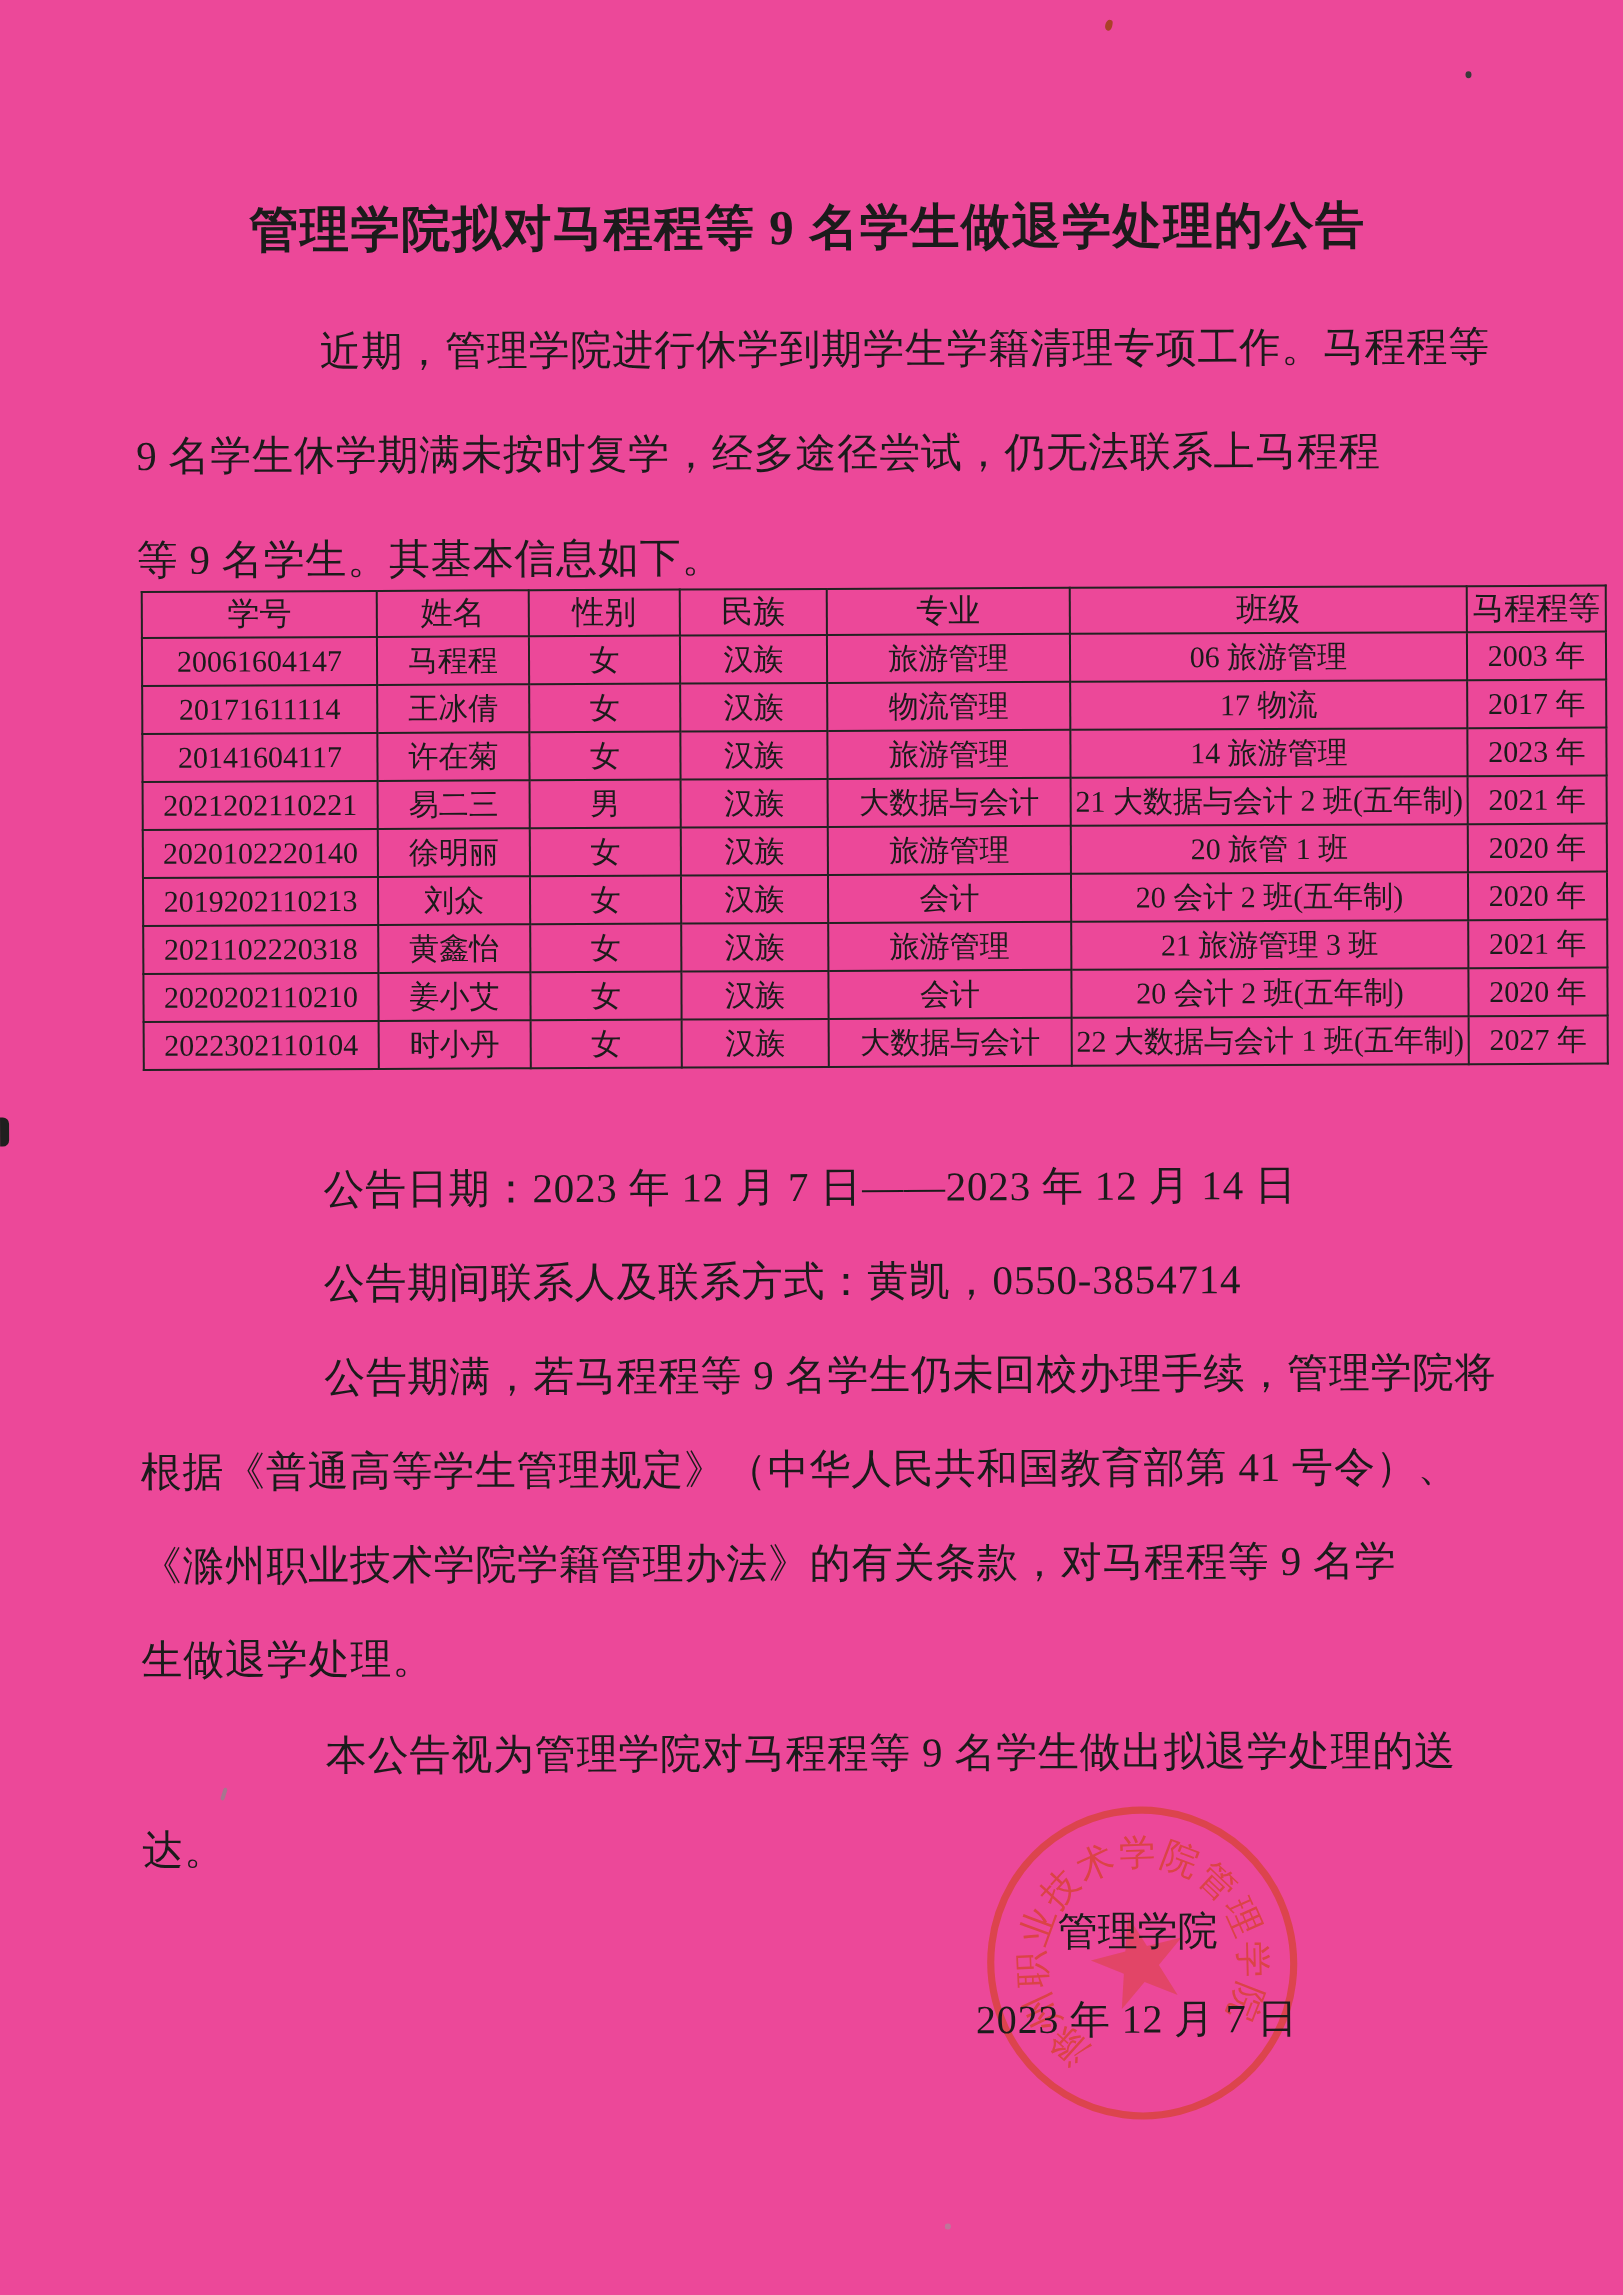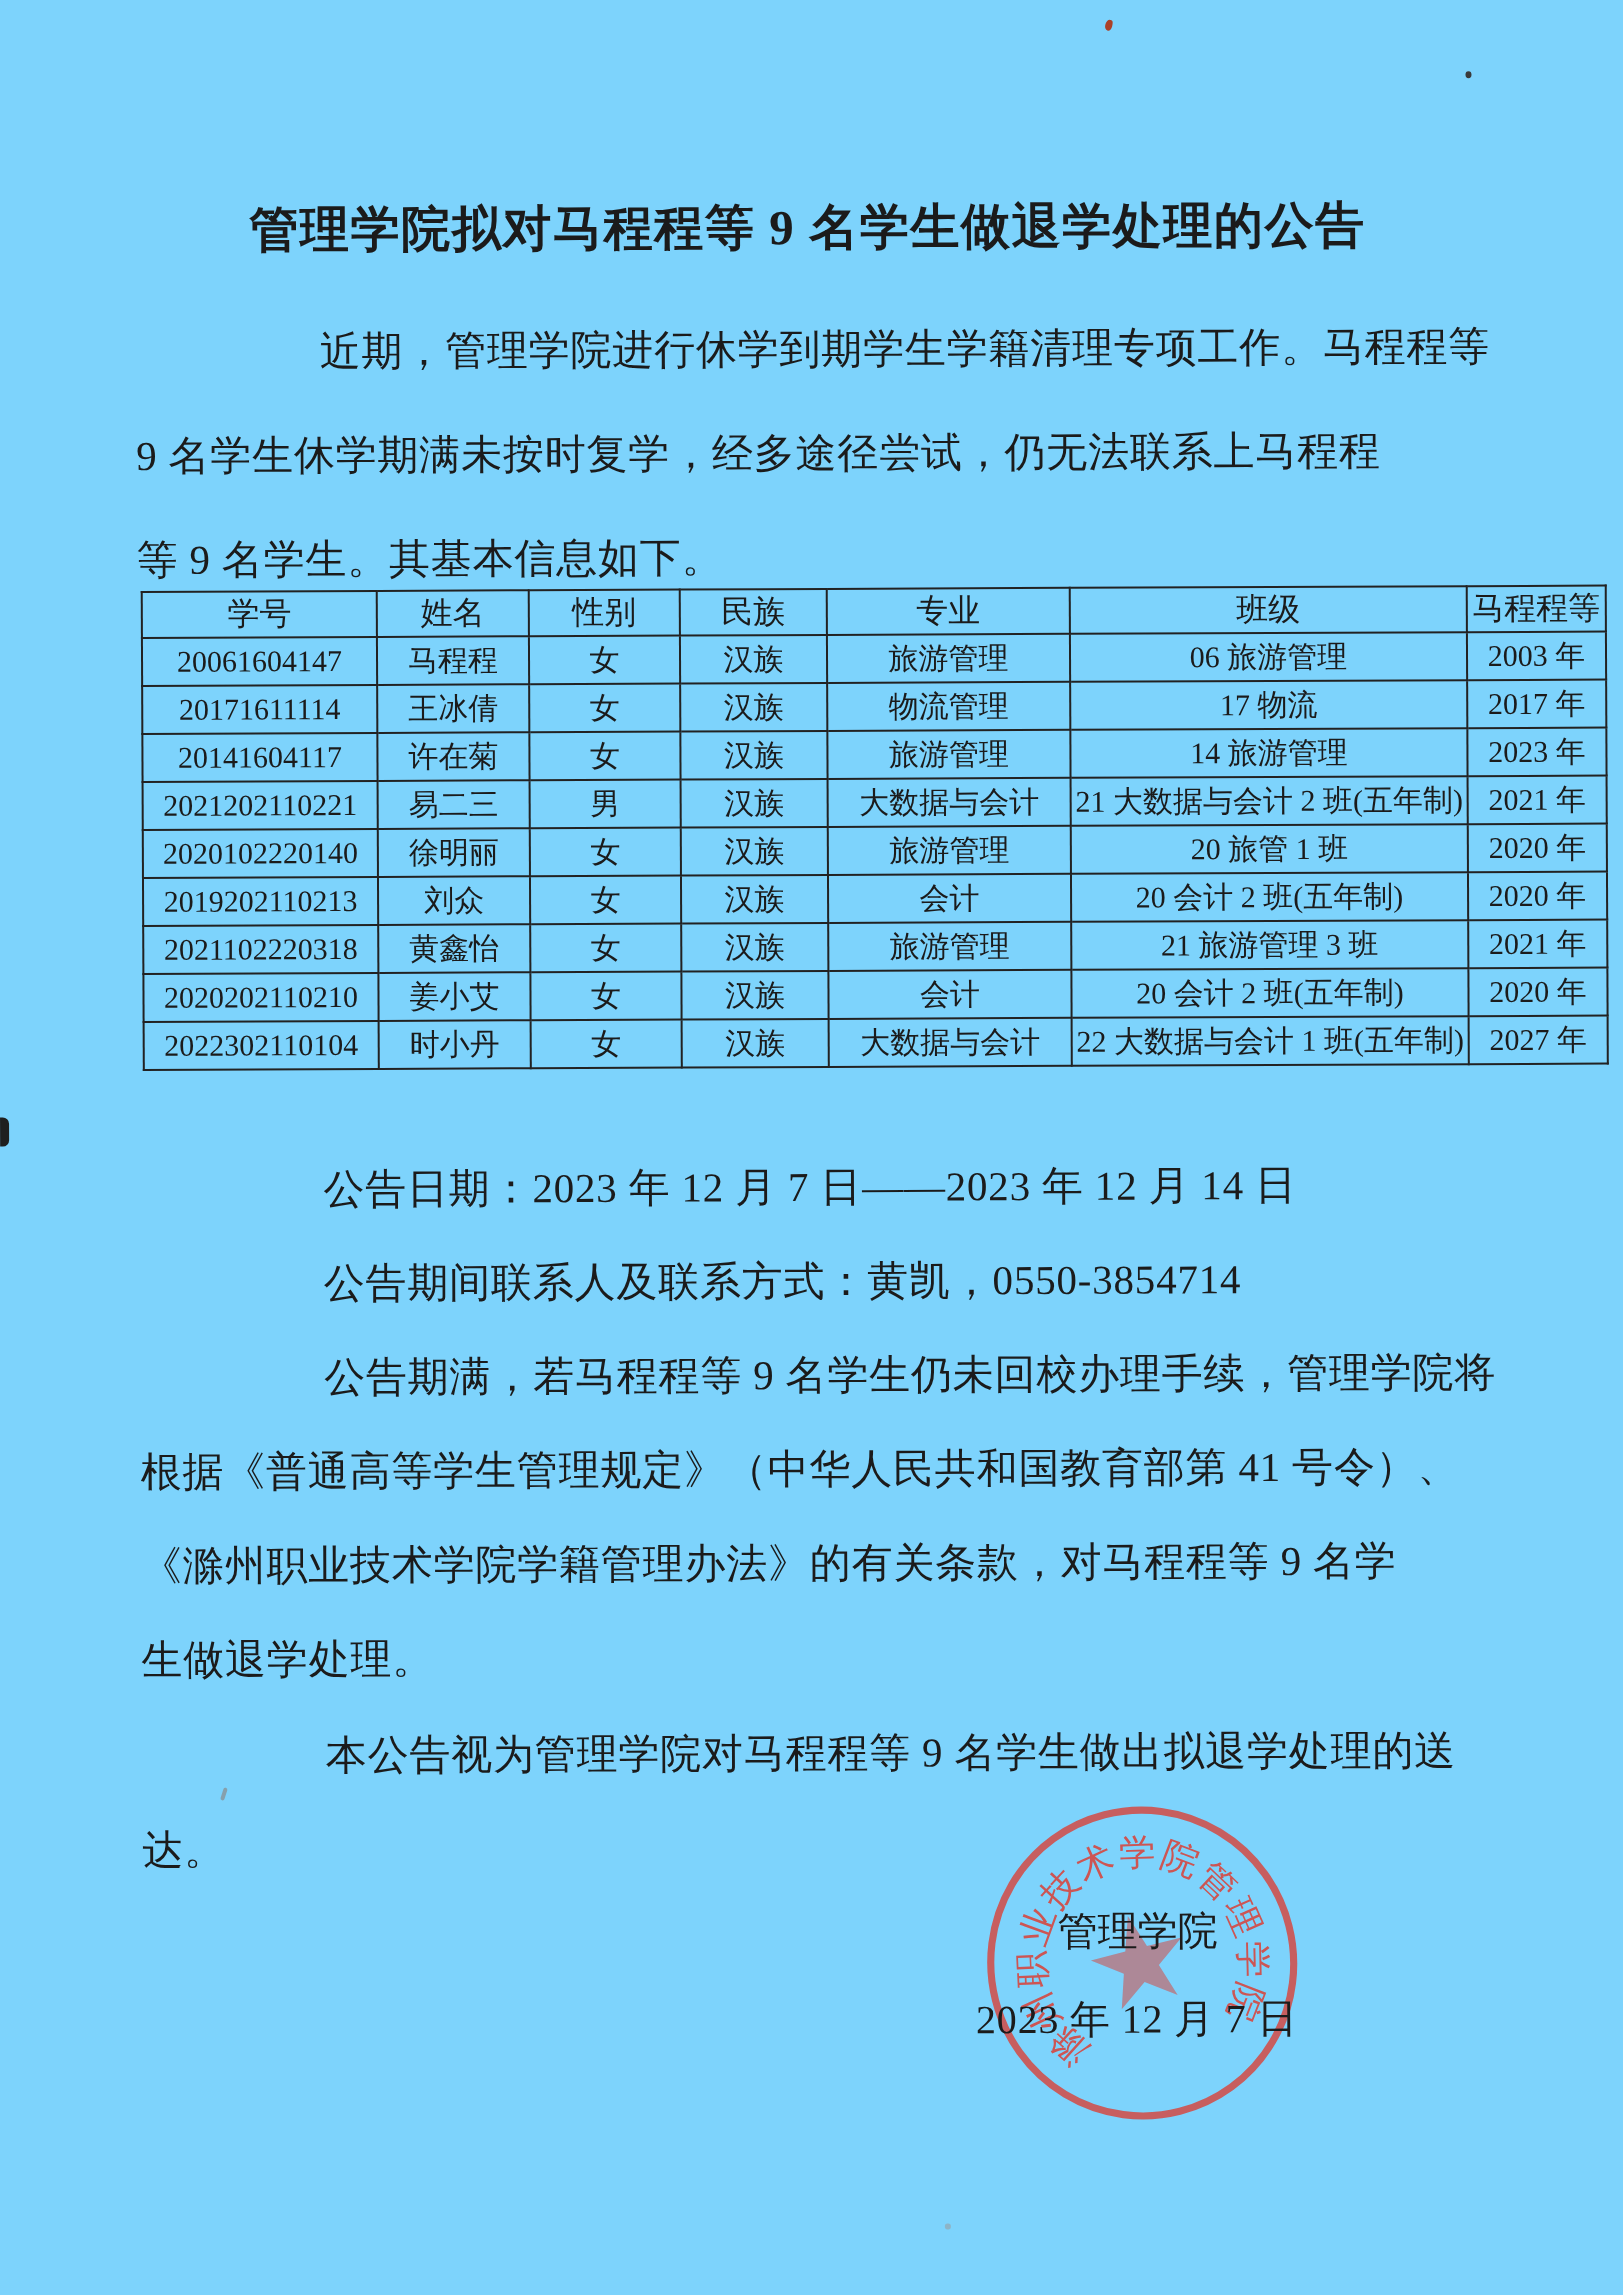--- a/index.html
+++ b/index.html
@@ -1,20 +1,20 @@
 <!DOCTYPE html>
 <html style="font-size:12.7px"><head>
 <meta charset="utf-8">
 <style>
   html,body{margin:0;padding:0;background:#e8e8e6;}
   .page{
     position:relative;
     width:1623px;height:2295px;
     margin:0 auto;
-    background:#7dd3fc;
+    background:#ec4899;
     overflow:hidden;
     font-family:"Liberation Serif","DejaVu Serif",serif;
     color:#1b1b1b;
   }
   .sheet{position:absolute;inset:0;transform:rotate(-0.25deg);transform-origin:812px 1110px;}
 
   .doc-title{
     position:absolute;top:162px;left:0;width:1623px;
     text-align:center;font-size:49px;font-weight:bold;letter-spacing:1.6px;
   }

